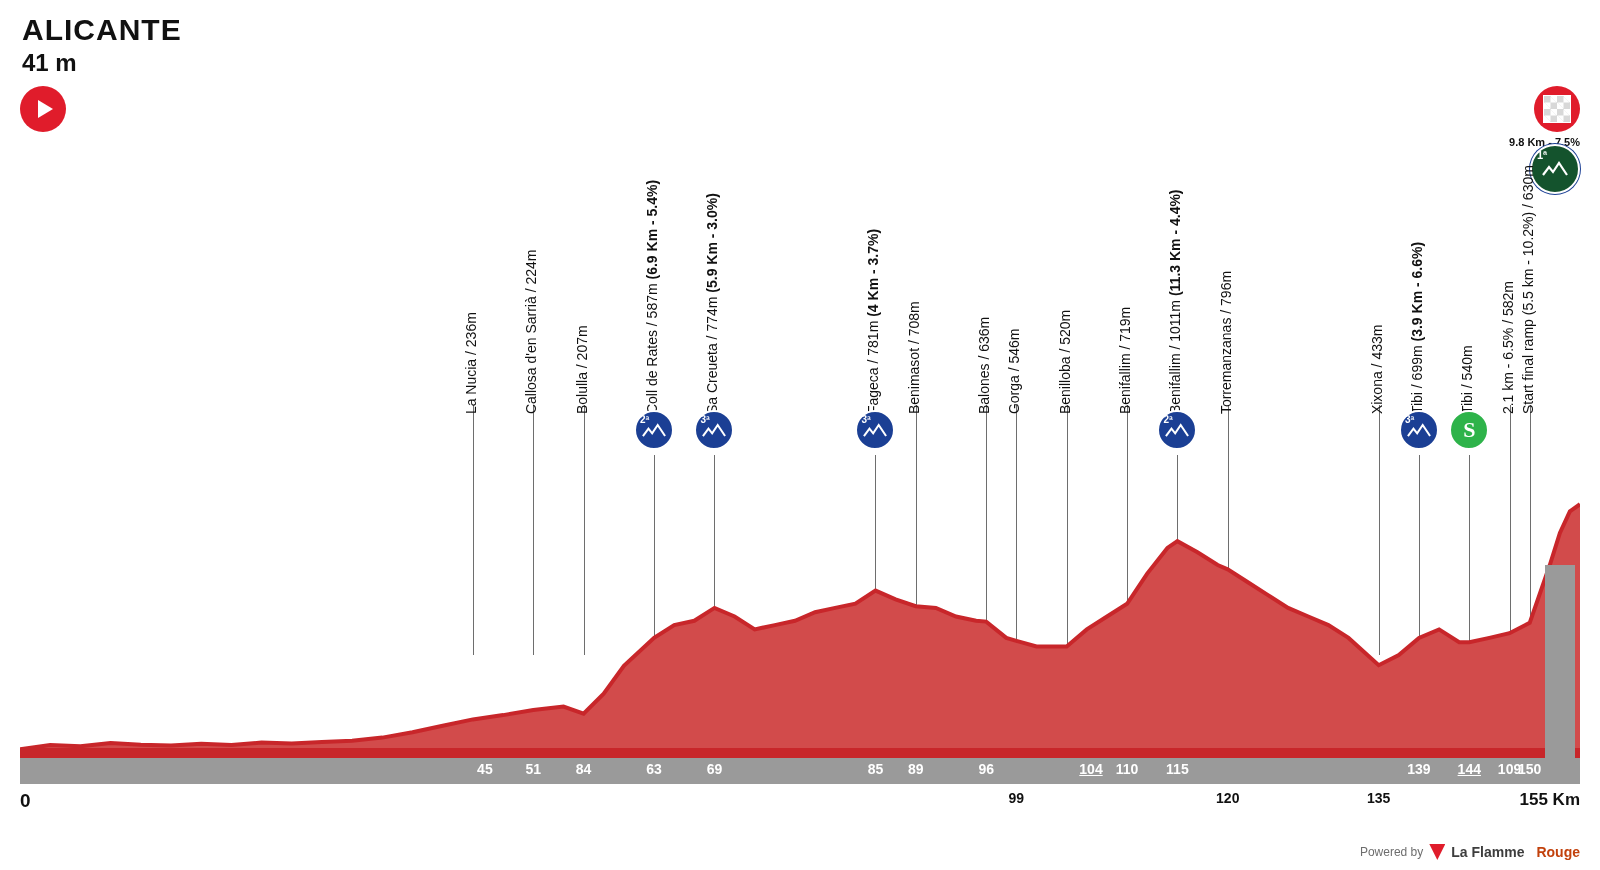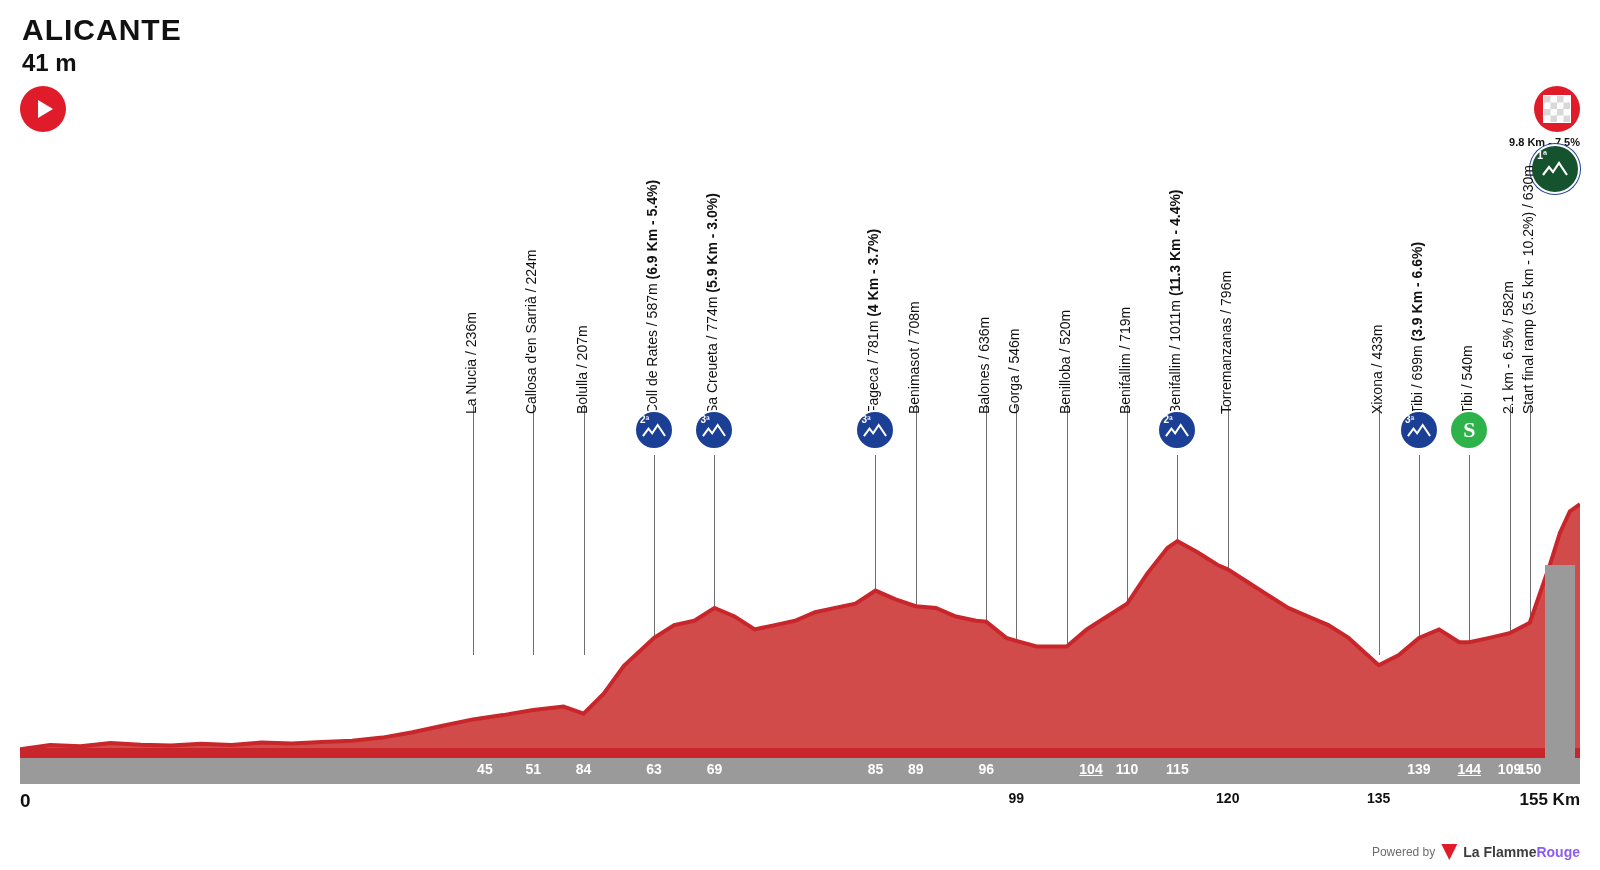--- a/index.html
+++ b/index.html
@@ -86,21 +86,21 @@
 
   .powered{
     position:absolute;right:20px;bottom:10px;display:flex;align-items:center;gap:6px;
     font-size:12px;color:#6d6d6d;
   }
   .lfr-mark{
     width:16px;height:16px;background:#e01c2b;display:inline-block;
     clip-path:polygon(0 0,100% 0,50% 100%);
   }
   .lfr-text{font-size:14px;font-weight:bold;color:#3d3d3d;}
-  .lfr-text .red{color:#8b5cf6;}
+  .lfr-text .red{color:#c2410c;padding-left:12px;}
 </style>
 </head>
 <body>
 
 <div class="stage">
 
   <div class="hdr-left">
     <div class="city">ALICANTE</div>
     <div class="alt">41 m</div>
   </div>

